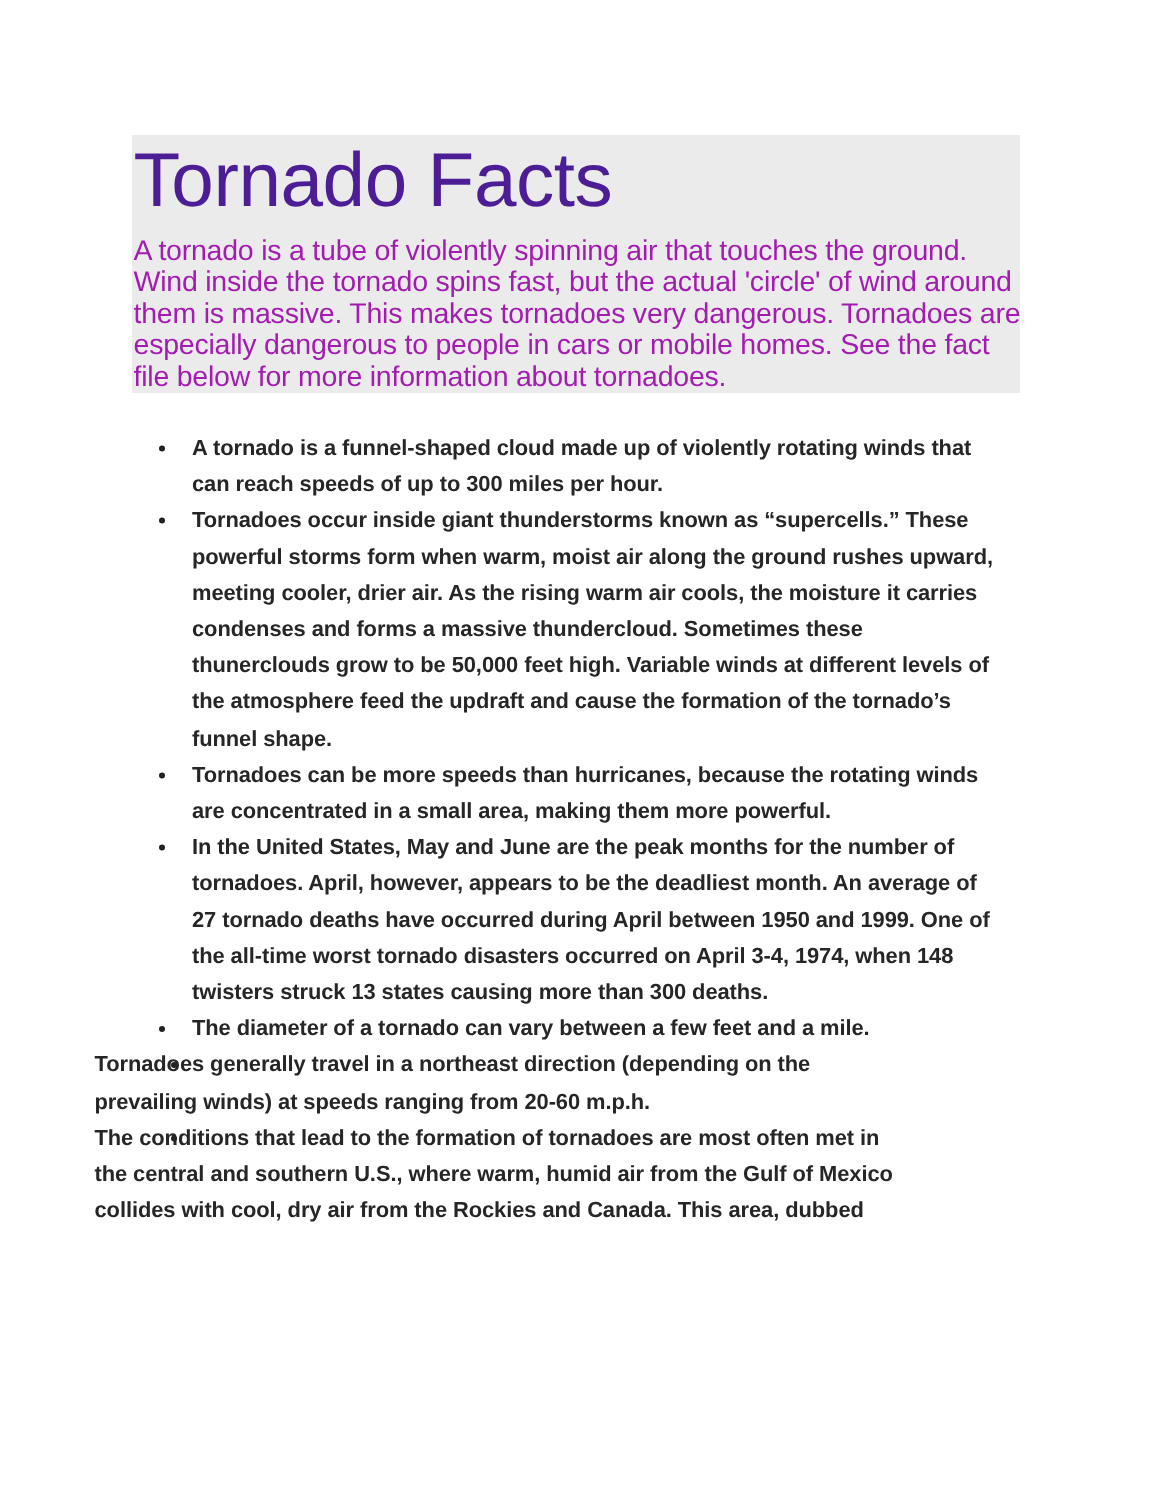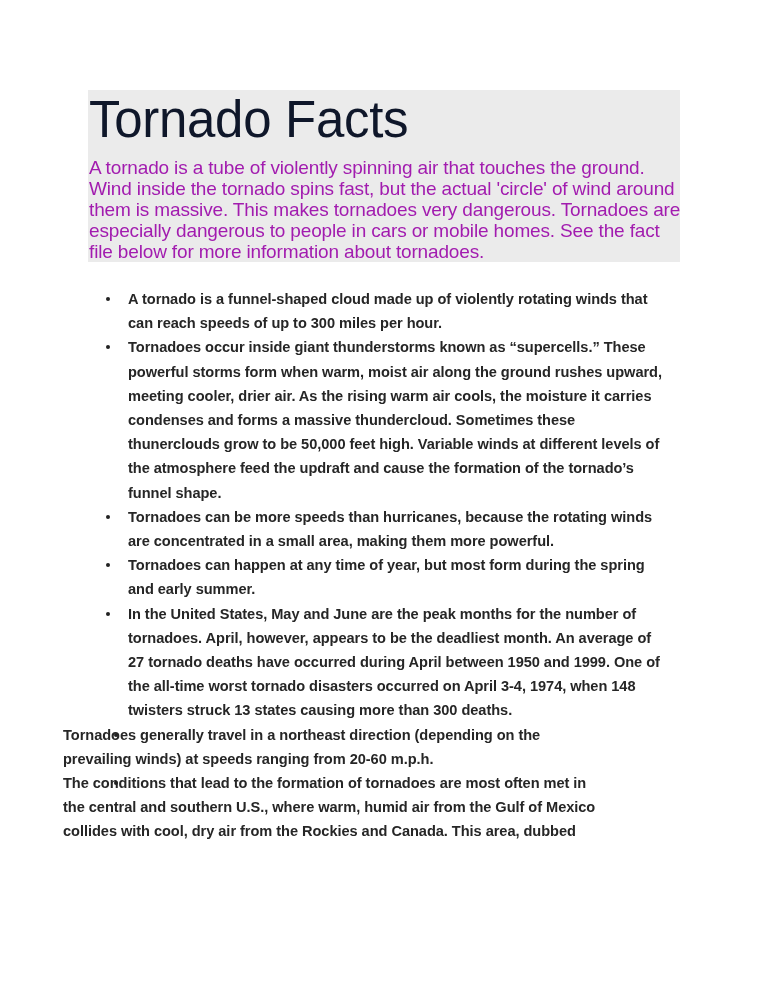--- a/index.html
+++ b/index.html
@@ -31,21 +31,21 @@
       background: #ebebeb;
     }
     .title {
       position: absolute;
       left: 1px;
       top: 2px;
       margin: 0;
       font-size: 51px;
       line-height: 56px;
       font-weight: normal;
-      color: #0f172a;
+      color: #4c1d95;
       letter-spacing: -0.3px;
       white-space: nowrap;
     }
     .intro {
       position: absolute;
       left: 1px;
       top: 67px;
       width: 596px;
       margin: 0;
       font-size: 19px;
@@ -110,25 +110,25 @@
     <li class="fact">
       <span class="bullet"></span>
       <span class="fact-text">Tornadoes occur inside giant thunderstorms known as “supercells.” These powerful storms form when warm, moist air along the ground rushes upward, meeting cooler, drier air. As the rising warm air cools, the moisture it carries condenses and forms a massive thundercloud. Sometimes these thunerclouds grow to be 50,000 feet high. Variable winds at different levels of the atmosphere feed the updraft and cause the formation of the tornado’s funnel shape.</span>
     </li>
     <li class="fact">
       <span class="bullet"></span>
       <span class="fact-text">Tornadoes can be more speeds than hurricanes, because the rotating winds are concentrated in a small area, making them more powerful.</span>
     </li>
     <li class="fact">
       <span class="bullet"></span>
-      <span class="fact-text">Tornadoes can happen at any time of year, but most form during the spring and early summer.</span>
+      <span class="fact-text">In the United States, May and June are the peak months for the number of tornadoes. April, however, appears to be the deadliest month. An average of 27 tornado deaths have occurred during April between 1950 and 1999. One of the all-time worst tornado disasters occurred on April 3-4, 1974, when 148 twisters struck 13 states causing more than 300 deaths.</span>
     </li>
     <li class="fact">
       <span class="bullet"></span>
-      <span class="fact-text">In the United States, May and June are the peak months for the number of tornadoes. April, however, appears to be the deadliest month. An average of 27 tornado deaths have occurred during April between 1950 and 1999. One of the all-time worst tornado disasters occurred on April 3-4, 1974, when 148 twisters struck 13 states causing more than 300 deaths.</span>
+      <span class="fact-text">The diameter of a tornado can vary between a few feet and a mile.</span>
     </li>
     <li class="fact indent">
       <span class="bullet"></span>
       <span class="fact-text">Tornadoes generally travel in a northeast direction (depending on the prevailing winds) at speeds ranging from 20-60 m.p.h.</span>
     </li>
     <li class="fact indent">
       <span class="bullet"></span>
       <span class="fact-text">The conditions that lead to the formation of tornadoes are most often met in the central and southern U.S., where warm, humid air from the Gulf of Mexico collides with cool, dry air from the Rockies and Canada. This area, dubbed</span>
     </li>
   </ul>

